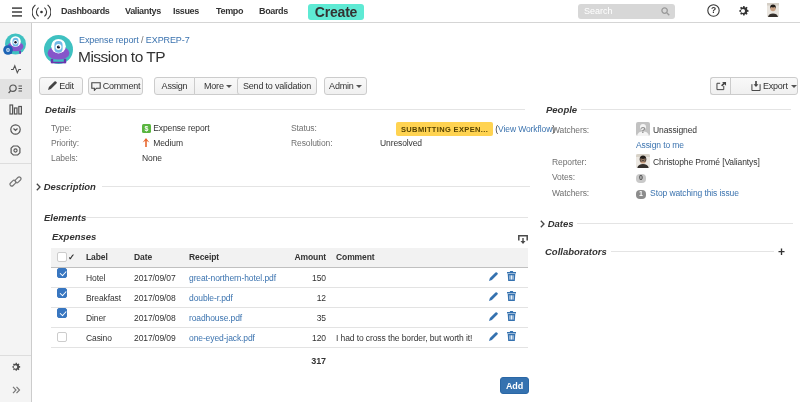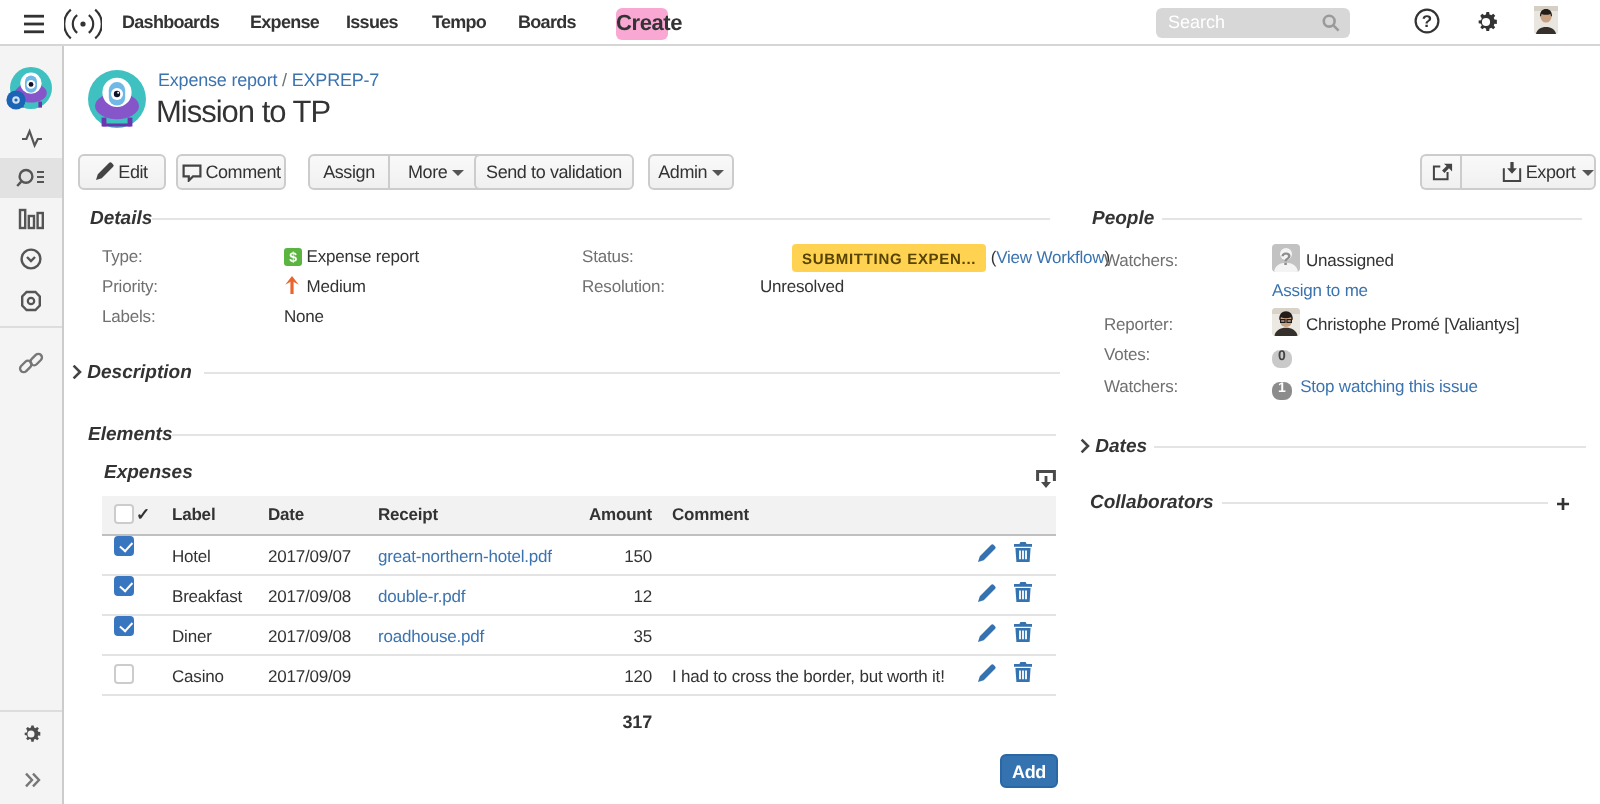--- a/index.html
+++ b/index.html
@@ -7,22 +7,22 @@
   font-family:"Liberation Sans", sans-serif; color:#333; }
 #page { position:relative; width:800px; height:402px; }
 
 
 #nav { position:absolute; left:0; top:0; width:800px; height:23px; background:#fff;
   border-bottom:1px solid #d5d5d5; }
 #nav .menu { position:absolute; top:0; height:23px; line-height:23px; font-size:9px;
   letter-spacing:-0.35px; color:#333; font-weight:bold; }
 #burger { position:absolute; left:12px; top:6px; }
 #logo { position:absolute; left:32px; top:4px; }
-#createbtn { position:absolute; left:308px; top:3.5px; width:26px; height:16px;
-  background:#f9a8d4; border-radius:3px; color:#333; font-size:11px; font-weight:bold;
+#createbtn { position:absolute; left:308px; top:3.5px; width:56px; height:16px;
+  background:#5eead4; border-radius:3px; color:#333; font-size:14px; font-weight:bold;
   text-align:center; line-height:16px; letter-spacing:-0.2px; }
 #search { position:absolute; left:578px; top:3.5px; width:97px; height:15px;
   background:#d7d7d7; border-radius:3px; color:#fff; font-size:9px; line-height:15px;
   padding-left:6px; }
 #search svg { position:absolute; right:5px; top:3px; }
 .navicon { position:absolute; top:4px; }
 
 
 #sidebar { position:absolute; left:0; top:23px; width:32px; height:379px;
   background:#f4f4f4; border-right:1px solid #ccc; }
@@ -99,21 +99,21 @@
     <svg id="logo" width="19" height="16" viewBox="0 0 19 16">
       <g stroke="#333" stroke-width="1.1" fill="none">
         <path d="M3.4 0.8 A9.5 9.5 0 0 0 3.4 15.2"></path>
         <path d="M6.6 3.6 A5.5 5.5 0 0 0 6.6 12.4"></path>
         <path d="M15.6 0.8 A9.5 9.5 0 0 1 15.6 15.2"></path>
         <path d="M12.4 3.6 A5.5 5.5 0 0 1 12.4 12.4"></path>
       </g>
       <circle cx="9.5" cy="8" r="1.3" fill="#333"></circle>
     </svg>
     <div class="menu" style="left:61px;">Dashboards</div>
-    <div class="menu" style="left:125px;">Expense</div>
+    <div class="menu" style="left:125px;">Valiantys</div>
     <div class="menu" style="left:173px;">Issues</div>
     <div class="menu" style="left:216px;">Tempo</div>
     <div class="menu" style="left:259px;">Boards</div>
     <div id="createbtn">Create</div>
     <div id="search">Search
       <svg width="9" height="9" viewBox="0 0 9 9">
           <circle cx="3.6" cy="3.6" r="2.7" fill="none" stroke="#9a9a9a" stroke-width="1.3"></circle>
           <line x1="5.8" y1="5.8" x2="8.3" y2="8.3" stroke="#9a9a9a" stroke-width="1.3"></line>
         </svg>
     </div>
@@ -342,20 +342,21 @@
               <line x1="4.5" y1="4.3" x2="4.5" y2="8.6"></line>
               <line x1="6" y1="4.3" x2="6" y2="8.6"></line>
             </g>
           </svg>
       </span>
     </div>
     <div class="trow">
       <span class="cb off" style="top:4.5px;"></span>
       <span class="c-label">Casino</span>
         <span class="c-date">2017/09/09</span>
+      <span class="c-receipt"><a>one-eyed-jack.pdf</a></span>
       <span class="c-amount">120</span>
         <span class="c-comment">I had to cross the border, but worth it!</span>
       <span class="c-icons">
         <svg width="9" height="9" viewBox="0 0 10 10">
             <path fill="#3572b0" d="M0 10l1-3.2L7.2 .6a1.1 1.1 0 0 1 1.6 0l.6.6a1.1 1.1 0 0 1 0 1.6L3.2 9z"></path>
           </svg>
         <svg width="9" height="10" viewBox="0 0 9 10" style="margin-left:7px;">
             <path fill="#3572b0" d="M3.2 0h2.6l.5 1H9v1.4H0V1h2.7zM.7 3h7.6l-.5 7H1.2z"></path>
             <g stroke="#fff" stroke-width="0.9">
               <line x1="3" y1="4.3" x2="3" y2="8.6"></line>

